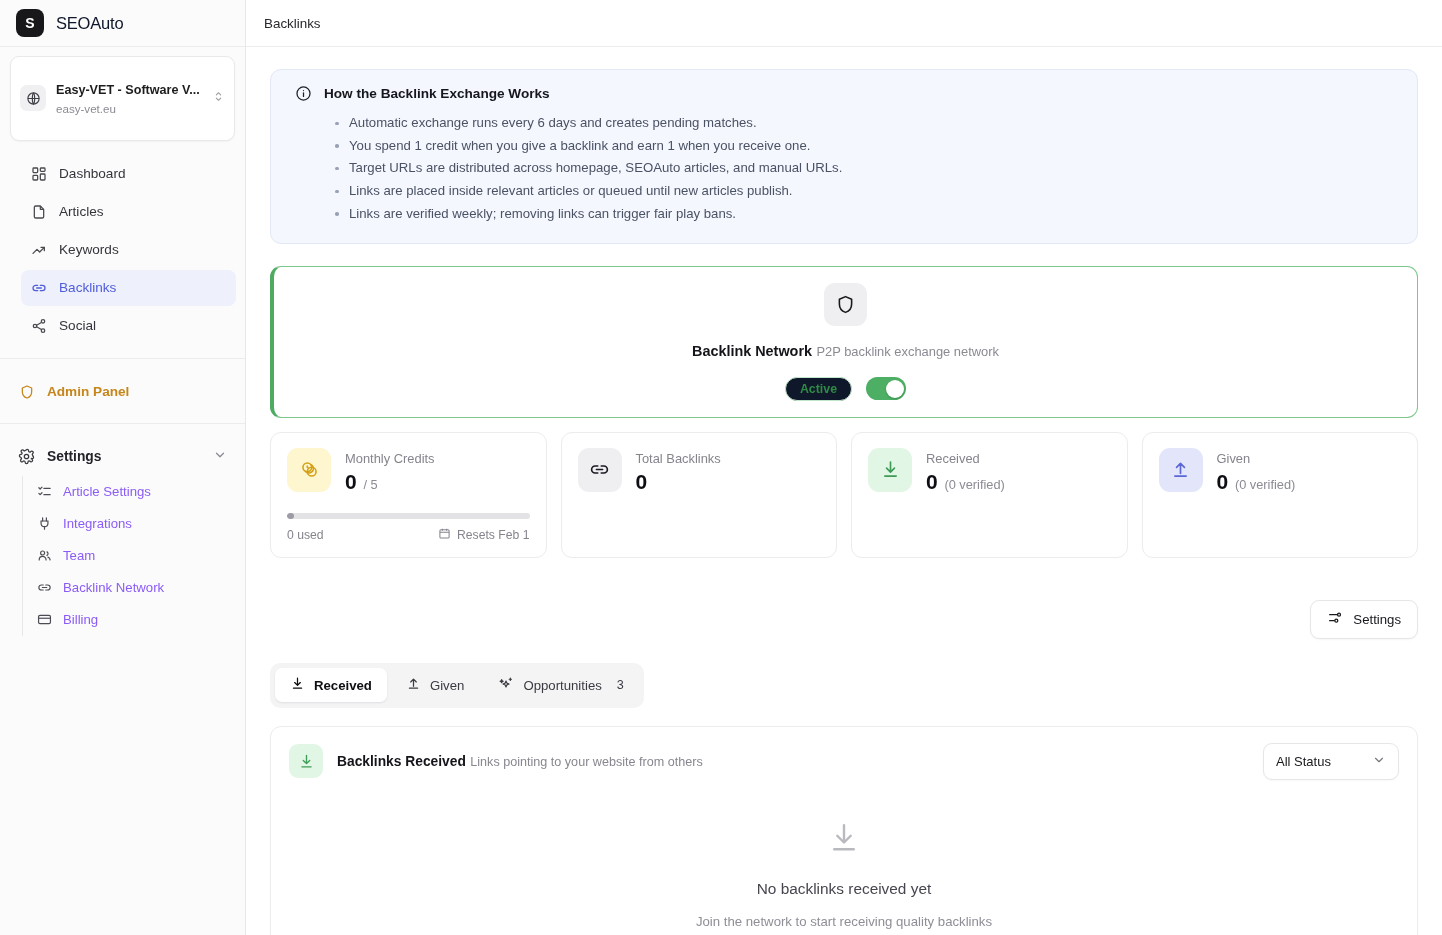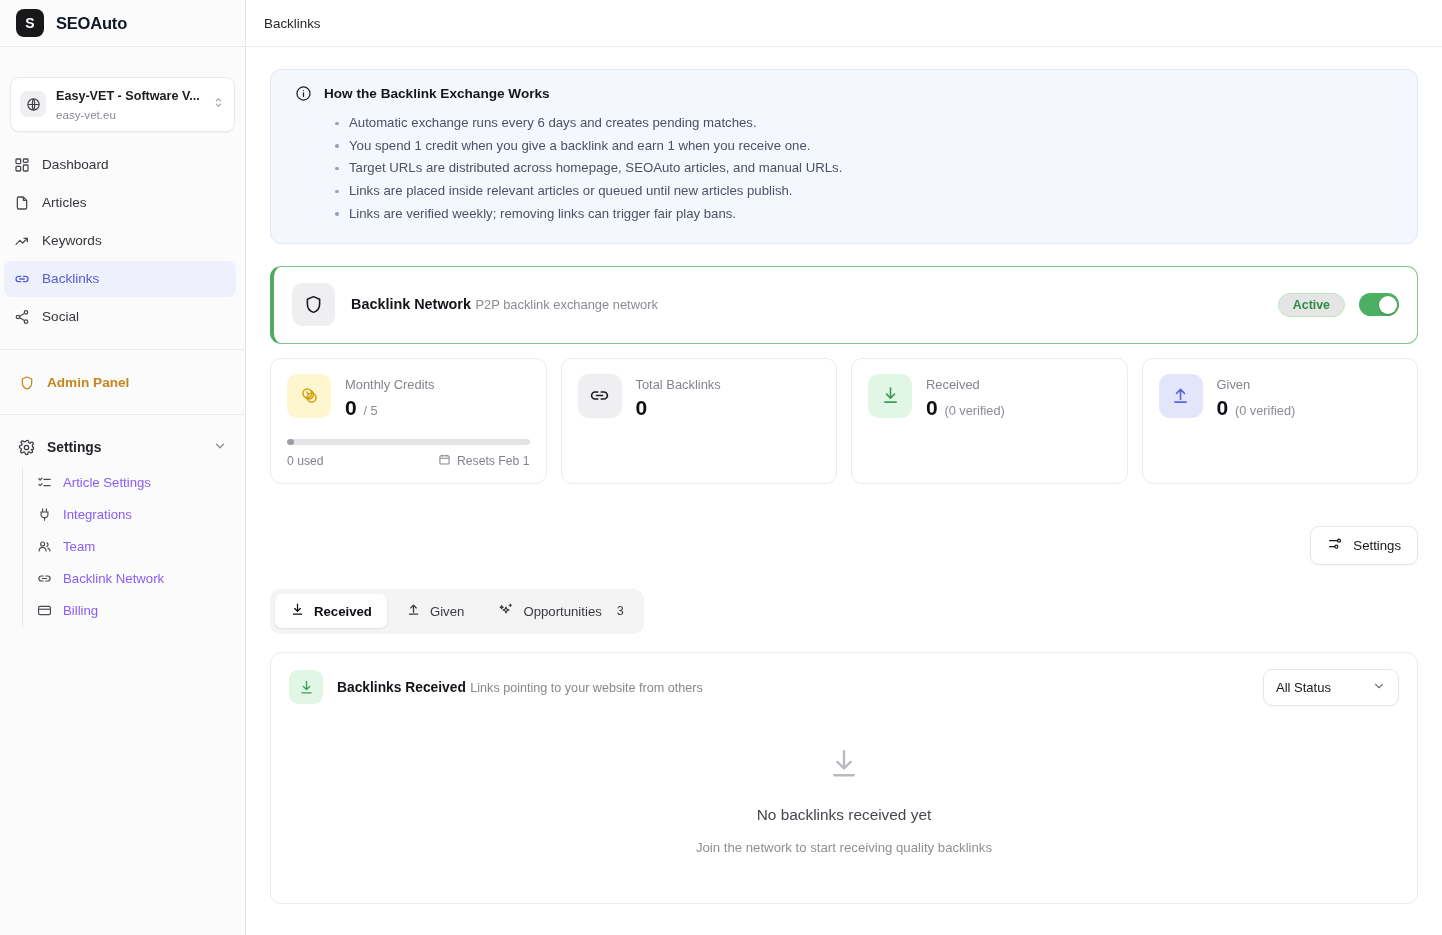--- a/index.html
+++ b/index.html
@@ -26,49 +26,48 @@
     display: flex; align-items: center; gap: 12px;
     padding: 0 16px;
     border-bottom: 1px solid #ececee;
   }
   .brand-logo {
     width: 28px; height: 28px; border-radius: 8px;
     background: #18181b; color: #fff;
     display: flex; align-items: center; justify-content: center;
     font-size: 14px; font-weight: 700;
   }
-  .brand-name { font-size: 16.5px; font-weight: 700; letter-spacing: -0.2px; }
+  .brand-name { font-size: 16.5px; font-weight: 400; letter-spacing: -0.2px; }
 
   .ws-wrap { padding: 9px 10px 7px 10px; }
   .workspace {
     display: flex; align-items: center; gap: 10px;
     background: #fff;
     border: 1px solid #e9e9ec;
     border-radius: 9px;
-    padding: 8px 9px;
+    padding: 23px 9px;
     box-shadow: 0 1px 2px rgba(16,24,40,0.04);
     cursor: pointer;
-    margin-top: 21px;
   }
   .ws-icon {
     width: 26px; height: 26px; border-radius: 7px;
     background: #f0f0f2;
     display: flex; align-items: center; justify-content: center;
     flex: 0 0 26px;
   }
   .ws-text { flex: 1; min-width: 0; }
   .ws-title {
     font-size: 12.6px; font-weight: 600; color: #1d1d20;
     white-space: nowrap; overflow: hidden; text-overflow: ellipsis;
     line-height: 1.25;
   }
   .ws-sub { font-size: 11.6px; color: #8a8a93; line-height: 1.3; }
   .ws-chev { color: #9b9ba3; flex: 0 0 auto; }
 
-  .nav { padding: 8px 9px 0 4px; }
+  .nav { padding: 8px 9px 0 21px; }
   .nav-item {
     display: flex; align-items: center; gap: 12px;
     height: 36px; padding: 0 9px; border-radius: 8px;
     font-size: 13.6px; color: #35353c; cursor: pointer;
     margin-bottom: 2px;
   }
   .nav-item .ni { width: 17px; height: 17px; display:flex; align-items:center; justify-content:center; color:#49494f; flex:0 0 17px;}
   .nav-item.active {
     background: #eef0fb; color: #4f5ddb; font-weight: 500;
   }
@@ -137,32 +136,33 @@
   
   .net-card {
     margin-top: 22px;
     border: 1.5px solid #7fc88d;
     border-left: 4px solid #4faa62;
     border-radius: 11px;
     background: #ffffff;
     padding: 16px 18px;
     display: flex; align-items: center; gap: 16px;
     min-height: 78px;
+    flex-direction: column;
   }
   .net-ico {
     width: 43px; height: 43px; border-radius: 11px;
     background: #efeff1; display: flex; align-items: center; justify-content: center;
     flex: 0 0 43px; color: #18181d;
   }
   .net-txt { flex: 1; }
   .net-title { font-size: 14.4px; font-weight: 700; color: #14141a; line-height: 1.35; }
   .net-sub { font-size: 12.9px; color: #8a8a93; margin-top: 2px; }
   .net-right { display: flex; align-items: center; gap: 14px; }
   .badge-active {
-    background: #e5e5e5; color: #2f8a45;
+    background: #0f172a; color: #2f8a45;
     border: 1px solid #bfe6c9;
     border-radius: 999px; padding: 4px 14px;
     font-size: 12.4px; font-weight: 600;
   }
   .toggle {
     width: 40px; height: 23px; border-radius: 999px;
     background: #4caf63; position: relative; cursor: pointer;
     display: inline-block;
   }
   .toggle .knob {

